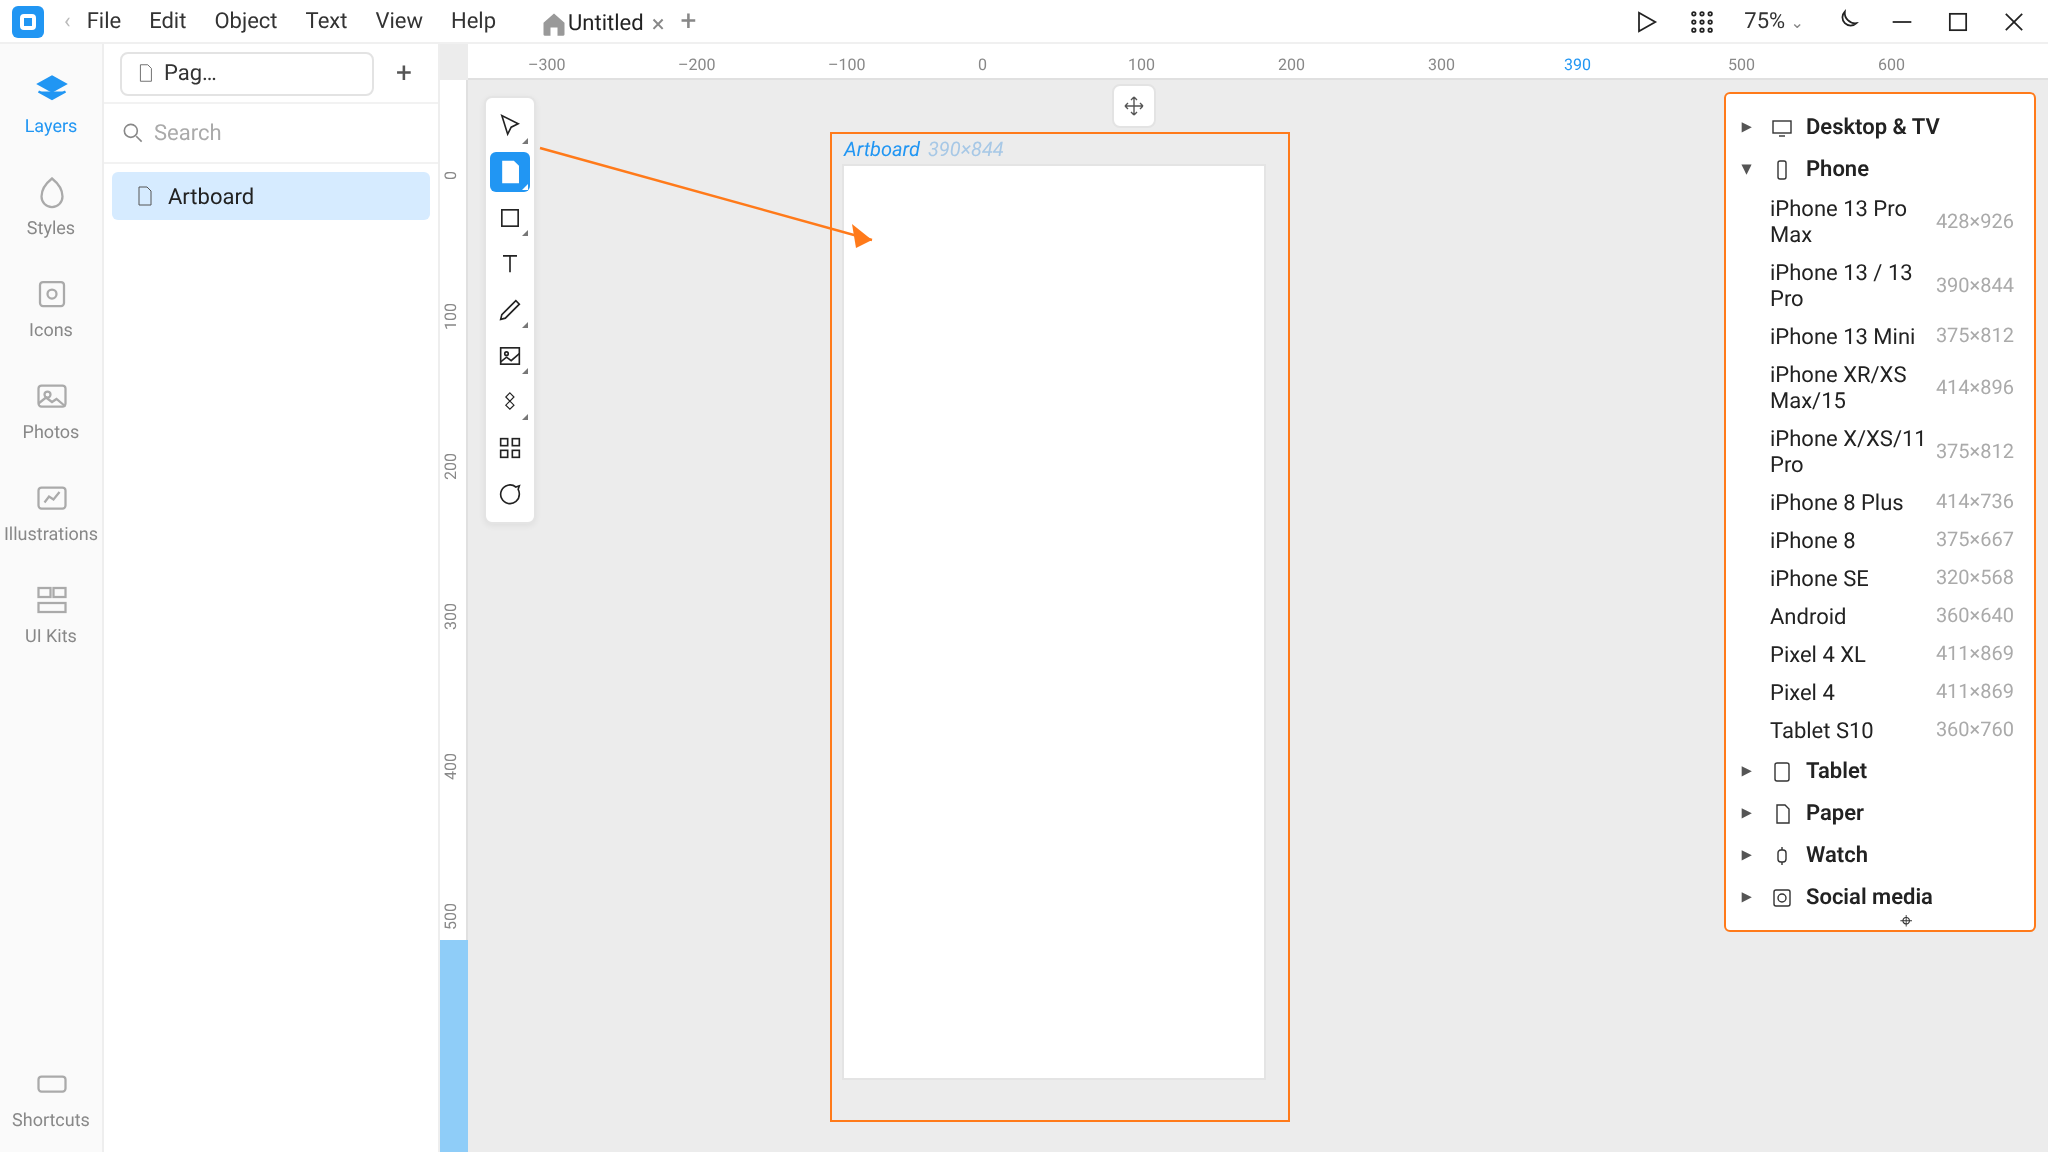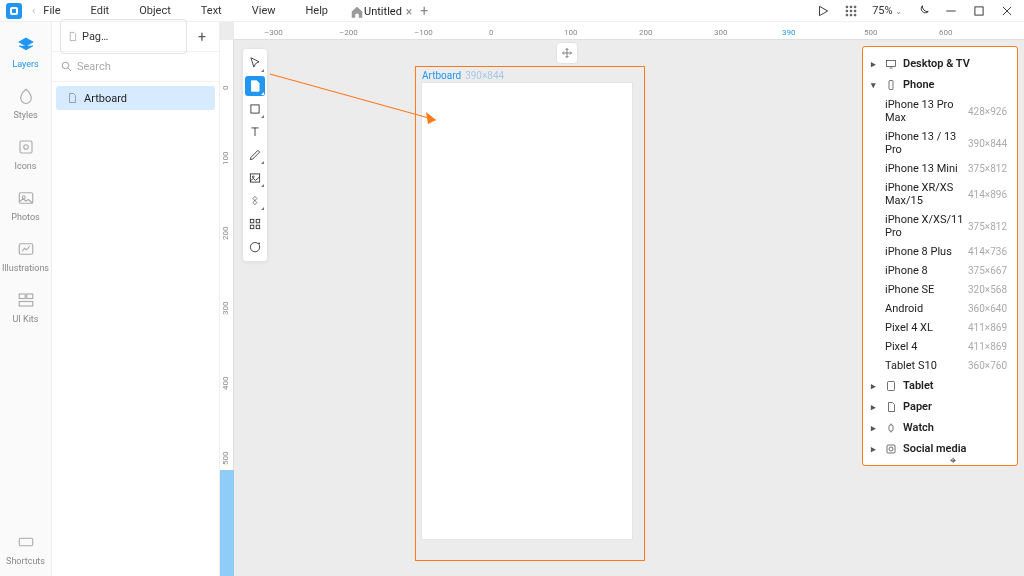--- a/index.html
+++ b/index.html
@@ -1,21 +1,21 @@
 <!DOCTYPE html>
 <html><head>
 <meta charset="utf-8">
 <style>
   * { box-sizing: border-box; margin: 0; padding: 0; font-family: -apple-system, BlinkMacSystemFont, "Segoe UI", Roboto, Helvetica, Arial, sans-serif; }
   html, body { width: 1024px; height: 576px; overflow: hidden; background: #fff; }
   .topbar { height: 22px; background: #fff; display: flex; align-items: center; padding: 0 6px; font-size: 11px; color: #333; border-bottom: 1px solid #f0f0f0; }
   .logo-square { width: 16px; height: 16px; background: #2196f3; border-radius: 3px; margin-right: 6px; display:flex; align-items:center; justify-content:center; }
   .logo-inner { width:8px; height:8px; border:2px solid #fff; border-radius:2px; }
   .sep-chevron { color: #bbb; font-size: 11px; margin: 0 4px; }
-  .menu-items { display: flex; gap: 30px; margin-left: 4px; }
+  .menu-items { display: flex; gap: 14px; margin-left: 4px; }
   .menu-items span { cursor: default; }
   .tabs-area { display: flex; align-items: flex-end; margin-left: 22px; }
   .tab { display: flex; align-items: center; gap: 4px; font-size: 11px; color: #222; }
   .tab-close { color: #888; font-size: 12px; }
   .tab-plus { color: #888; font-size: 14px; margin-left: 8px; }
   .home-icon { width:14px; height:14px; fill:#888; }
   .spacer-grow { flex: 1; }
   .top-right { display: flex; align-items: center; gap: 14px; padding-right: 4px; }
   .top-right .ico { width: 14px; height: 14px; display:flex; align-items:center; justify-content:center; color:#222; }
   .top-right .ico svg { width:14px; height:14px; stroke:#222; fill:none; stroke-width:1.5; }
@@ -28,21 +28,21 @@
   .rail-item { width: 52px; display: flex; flex-direction: column; align-items: center; padding: 8px 0 10px; font-size: 9px; color: #888; cursor: pointer; }
   .rail-item.active { color: #2196f3; }
   .rail-item .ri-icon { width: 18px; height: 18px; margin-bottom: 5px; display:flex; align-items:center; justify-content:center; }
   .rail-item.active .ri-icon svg { stroke:#2196f3; fill:#2196f3; }
   .rail-item .ri-icon svg { stroke:#aaa; fill:none; stroke-width:1.5; }
   .rail-spacer { flex:1; }
 
   
   .left-panel { width: 168px; background: #fff; border-right: 1px solid #eee; display: flex; flex-direction: column; }
   .lp-row1 { display: flex; align-items: center; height: 30px; padding: 0 8px; gap: 6px; border-bottom: 1px solid #f2f2f2; }
-  .page-chip { flex:1; display:flex; align-items:center; gap:4px; border:1px solid #e3e3e3; border-radius:4px; height:35px; padding:0 6px; font-size:11px; color:#333; overflow:hidden; white-space:nowrap; }
+  .page-chip { flex:1; display:flex; align-items:center; gap:4px; border:1px solid #e3e3e3; border-radius:4px; height:22px; padding:0 6px; font-size:11px; color:#333; overflow:hidden; white-space:nowrap; }
   .page-chip svg { width:11px; height:11px; stroke:#666; fill:none; }
   .plus-btn { width:18px; color:#555; font-size:14px; text-align:center; }
   .lp-row2 { display:flex; align-items:center; height:30px; padding:0 8px; gap:6px; border-bottom:1px solid #f2f2f2; }
   .search-wrap { flex:1; display:flex; align-items:center; gap:4px; }
   .search-wrap input { border:none; outline:none; font-size:11px; flex:1; color:#333; }
   .search-wrap input::placeholder { color:#aaa; }
   .search-wrap svg, .lp-row2 .end-ico svg { width:13px; height:13px; stroke:#888; fill:none; stroke-width:1.5; }
   .lp-row2 .end-ico { width:16px; display:flex; justify-content:center; }
   .layer-row { display:flex; align-items:center; gap:6px; height:24px; background:#d6ebff; padding:0 10px; font-size:11px; color:#222; margin:4px 4px 0 4px; border-radius:3px; }
   .layer-row svg { width:12px; height:12px; stroke:#555; fill:none; }
@@ -54,21 +54,21 @@
   .ruler-v { position:absolute; left:0; top:18px; width:14px; bottom:0; background:#fff; border-right:1px solid #e0e0e0; }
   .ruler-v .vtick { position:absolute; left:1px; font-size:8px; color:#888; transform:rotate(-90deg); transform-origin:left top; }
   .ruler-v .vguide-844 { position:absolute; left:0; width:14px; background:#8fcdf8; }
   .toolbox { position:absolute; left:22px; top:26px; width:26px; background:#fff; border:1px solid #e4e4e4; border-radius:4px; box-shadow:0 1px 3px rgba(0,0,0,0.06); padding:4px 0; display:flex; flex-direction:column; align-items:center; gap:3px; }
   .tool { width:20px; height:20px; display:flex; align-items:center; justify-content:center; border-radius:3px; position:relative; }
   .tool svg { width:14px; height:14px; stroke:#222; fill:none; stroke-width:1.4; }
   .tool.active { background:#2196f3; }
   .tool.active svg { stroke:#fff; fill:#fff; }
   .tool .corner-tick { position:absolute; right:1px; bottom:1px; width:0; height:0; border-left:3px solid transparent; border-bottom:3px solid #777; }
   .artboard-frame { position:absolute; border:1.5px solid #ff7a1a; }
-  .artboard-label { position:absolute; font-size:10px; color:#2196f3; }
+  .artboard-label { position:absolute; font-size:10px; color:#2196f3;font-style:italic; }
   .artboard-dims { color:#a7c8e6; margin-left:4px; }
   .artboard-white { position:absolute; background:#fff; box-shadow:0 0 0 1px rgba(0,0,0,0.03); }
   .drag-handle { position:absolute; width:22px; height:22px; background:#fff; border:1px solid #e3e3e3; border-radius:4px; display:flex; align-items:center; justify-content:center; }
   .drag-handle svg { width:12px; height:12px; stroke:#555; fill:none; stroke-width:1.4; }
   .arrow-hint { position:absolute; pointer-events:none; }
   .arrow-hint line { stroke:#ff7a1a; stroke-width:1.2; }
   .arrow-hint polygon { fill:#ff7a1a; }
   .share-pill { position:absolute; right:10px; top:26px; background:#fff; border:1px solid #e8e8e8; border-radius:5px; height:28px; display:flex; align-items:center; gap:8px; padding:0 10px; box-shadow:0 1px 3px rgba(0,0,0,0.04); }
   .avatar { width:18px; height:18px; border-radius:50%; background:#f3c58d; display:flex; align-items:center; justify-content:center; font-size:10px; }
   .share-text { font-size:11px; color:#2196f3; font-weight:500; }

